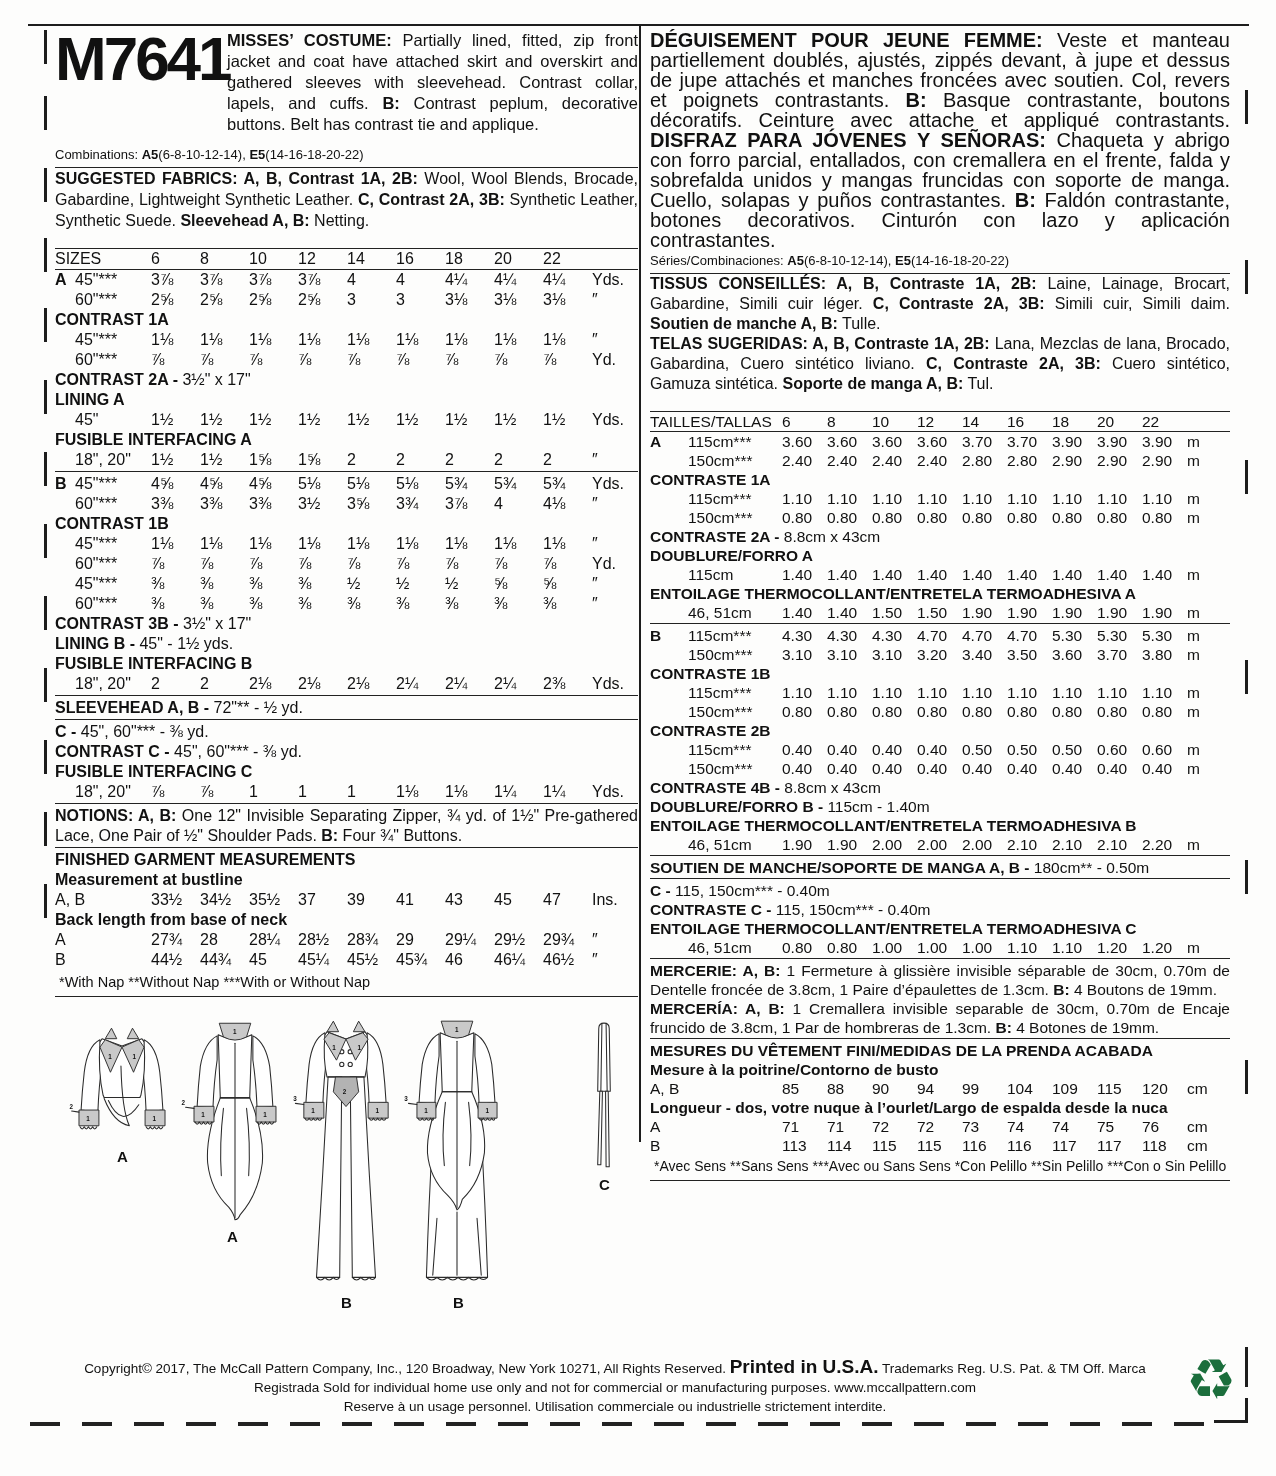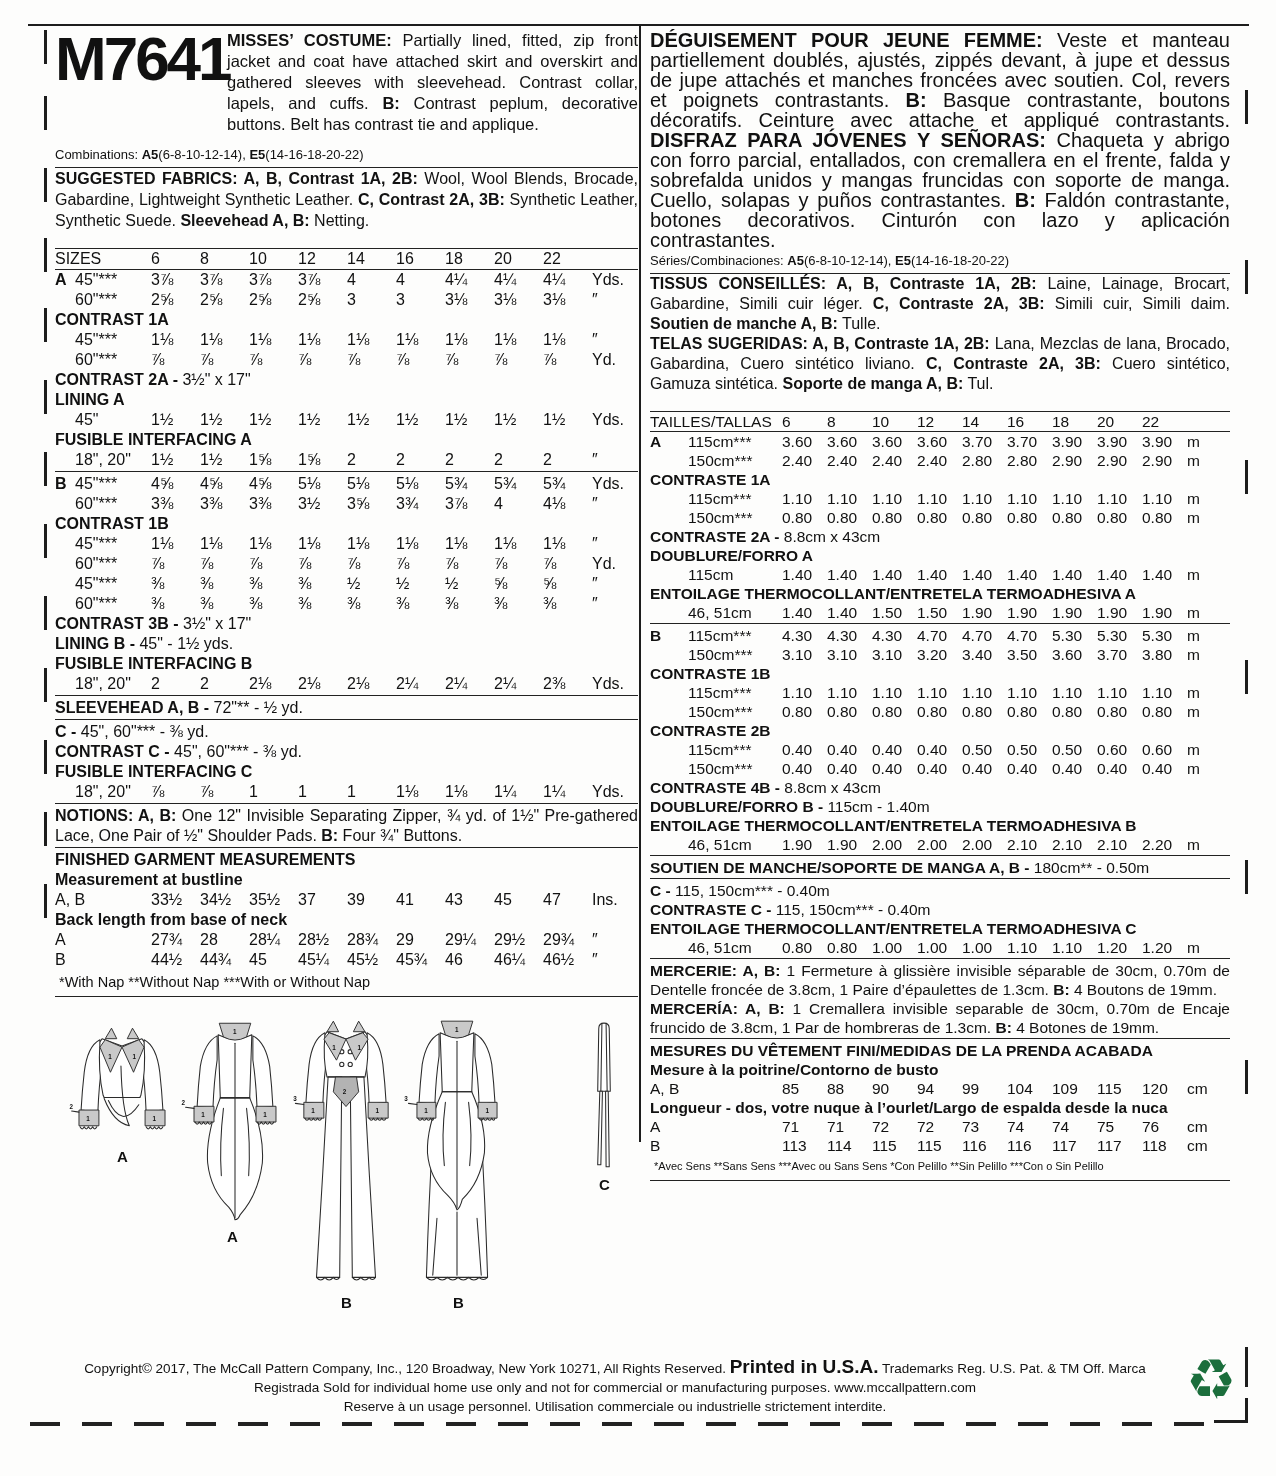--- a/index.html
+++ b/index.html
@@ -35,21 +35,21 @@
   .lblcell .pre{position:absolute;left:0;top:0;font-weight:bold;}
   .tbl-l .ind{padding-left:20px;}
   .tbl-r .ind{padding-left:38px;}
   .vcell{white-space:nowrap;}
   .ucell{white-space:nowrap;}
   .sec{font-weight:bold;white-space:nowrap;}
   .mix{white-space:nowrap;}
   .hrline{border-bottom:1.4px solid #222;margin:1px 0 2px 0;}
   .tpara{text-align:justify;}
   .tnote{font-size:14.5px;padding:2px 0 3px 4px;}
-  .tbl-r .tnote{font-size:11px;}
+  .tbl-r .tnote{font-size:14px;}
   
   .draw{position:absolute;left:55px;top:1012px;width:590px;height:335px;}
   .gar{position:absolute;}
   .garlab{position:absolute;font-weight:bold;font-size:15px;}
   svg{display:block;}
   .ln{fill:none;stroke:#2b2b2b;stroke-width:1;stroke-linejoin:round;stroke-linecap:round;}
   .fw{fill:#fff;stroke:#2b2b2b;stroke-width:1;stroke-linejoin:round;}
   .fg{fill:#c9c9c9;stroke:#2b2b2b;stroke-width:0.9;stroke-linejoin:round;}
   .fg2{fill:#b3b3b3;stroke:#2b2b2b;stroke-width:0.9;stroke-linejoin:round;}
   .tt{font:bold 6px "Liberation Sans",sans-serif;fill:#111;}

